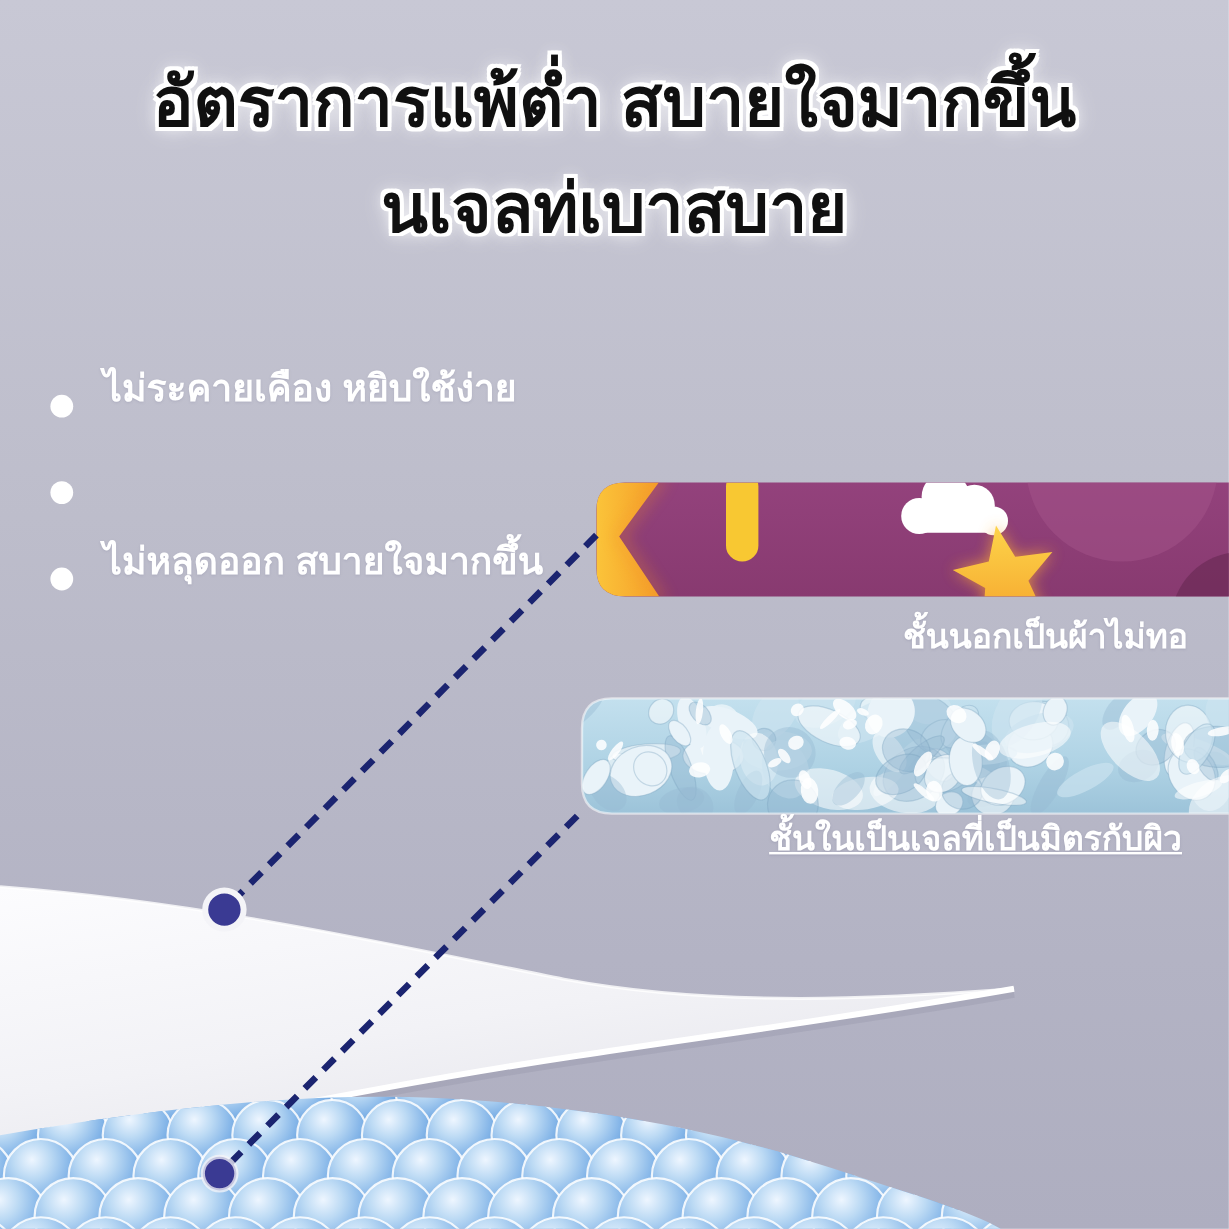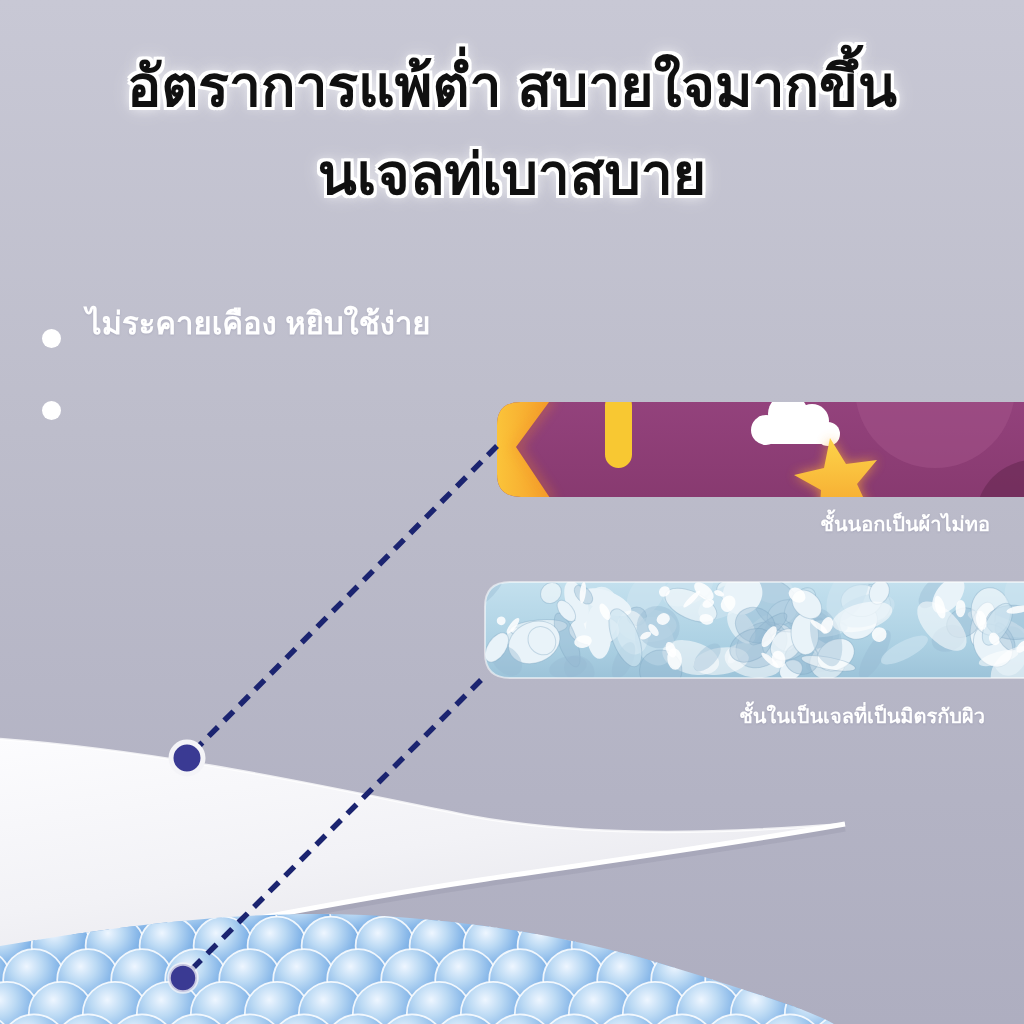--- a/index.html
+++ b/index.html
@@ -24,25 +24,25 @@
   .features li{
     display:flex;align-items:flex-end;gap:25px;height:46px;margin-bottom:26px;
     font-size:31px;font-weight:bold;color:#ffffff;white-space:nowrap;
     text-shadow:0 1px 2px rgba(120,120,150,.25);
   }
   .features .dot{
     width:19px;height:19px;border-radius:50%;background:#ffffff;flex:0 0 19px;
   }
   
   .layer-label{
-    position:absolute;color:#ffffff;font-weight:bold;font-size:20px;white-space:nowrap;
+    position:absolute;color:#ffffff;font-weight:bold;font-size:28px;white-space:nowrap;
     text-shadow:0 1px 2px rgba(120,120,150,.3);
   }
   #label-outer{top:508px;right:34px;}
-  #label-inner{top:700px;right:39px;}
+  #label-inner{top:676px;right:39px;text-decoration:underline;}
   
   svg{display:block;}
 </style>
 </head>
 <body>
 
 <div id="stage">
 
   <svg width="1024" height="1024" viewBox="0 0 1024 1024">
     <defs>
@@ -355,17 +355,21 @@
   </div>
 
   <ul class="features">
     <li>
       <span class="dot"></span>
       <span>ไม่ระคายเคือง หยิบใช้ง่าย</span>
     </li>
     <li>
       <span class="dot"></span>
     </li>
+    <li>
+      <span class="dot"></span>
+      <span>ไม่หลุดออก สบายใจมากขึ้น</span>
+    </li>
   </ul>
 
   <div id="label-outer" class="layer-label">ชั้นนอกเป็นผ้าไม่ทอ</div>
   <div id="label-inner" class="layer-label">ชั้นในเป็นเจลที่เป็นมิตรกับผิว</div>
 </div>
 
 </body></html>

